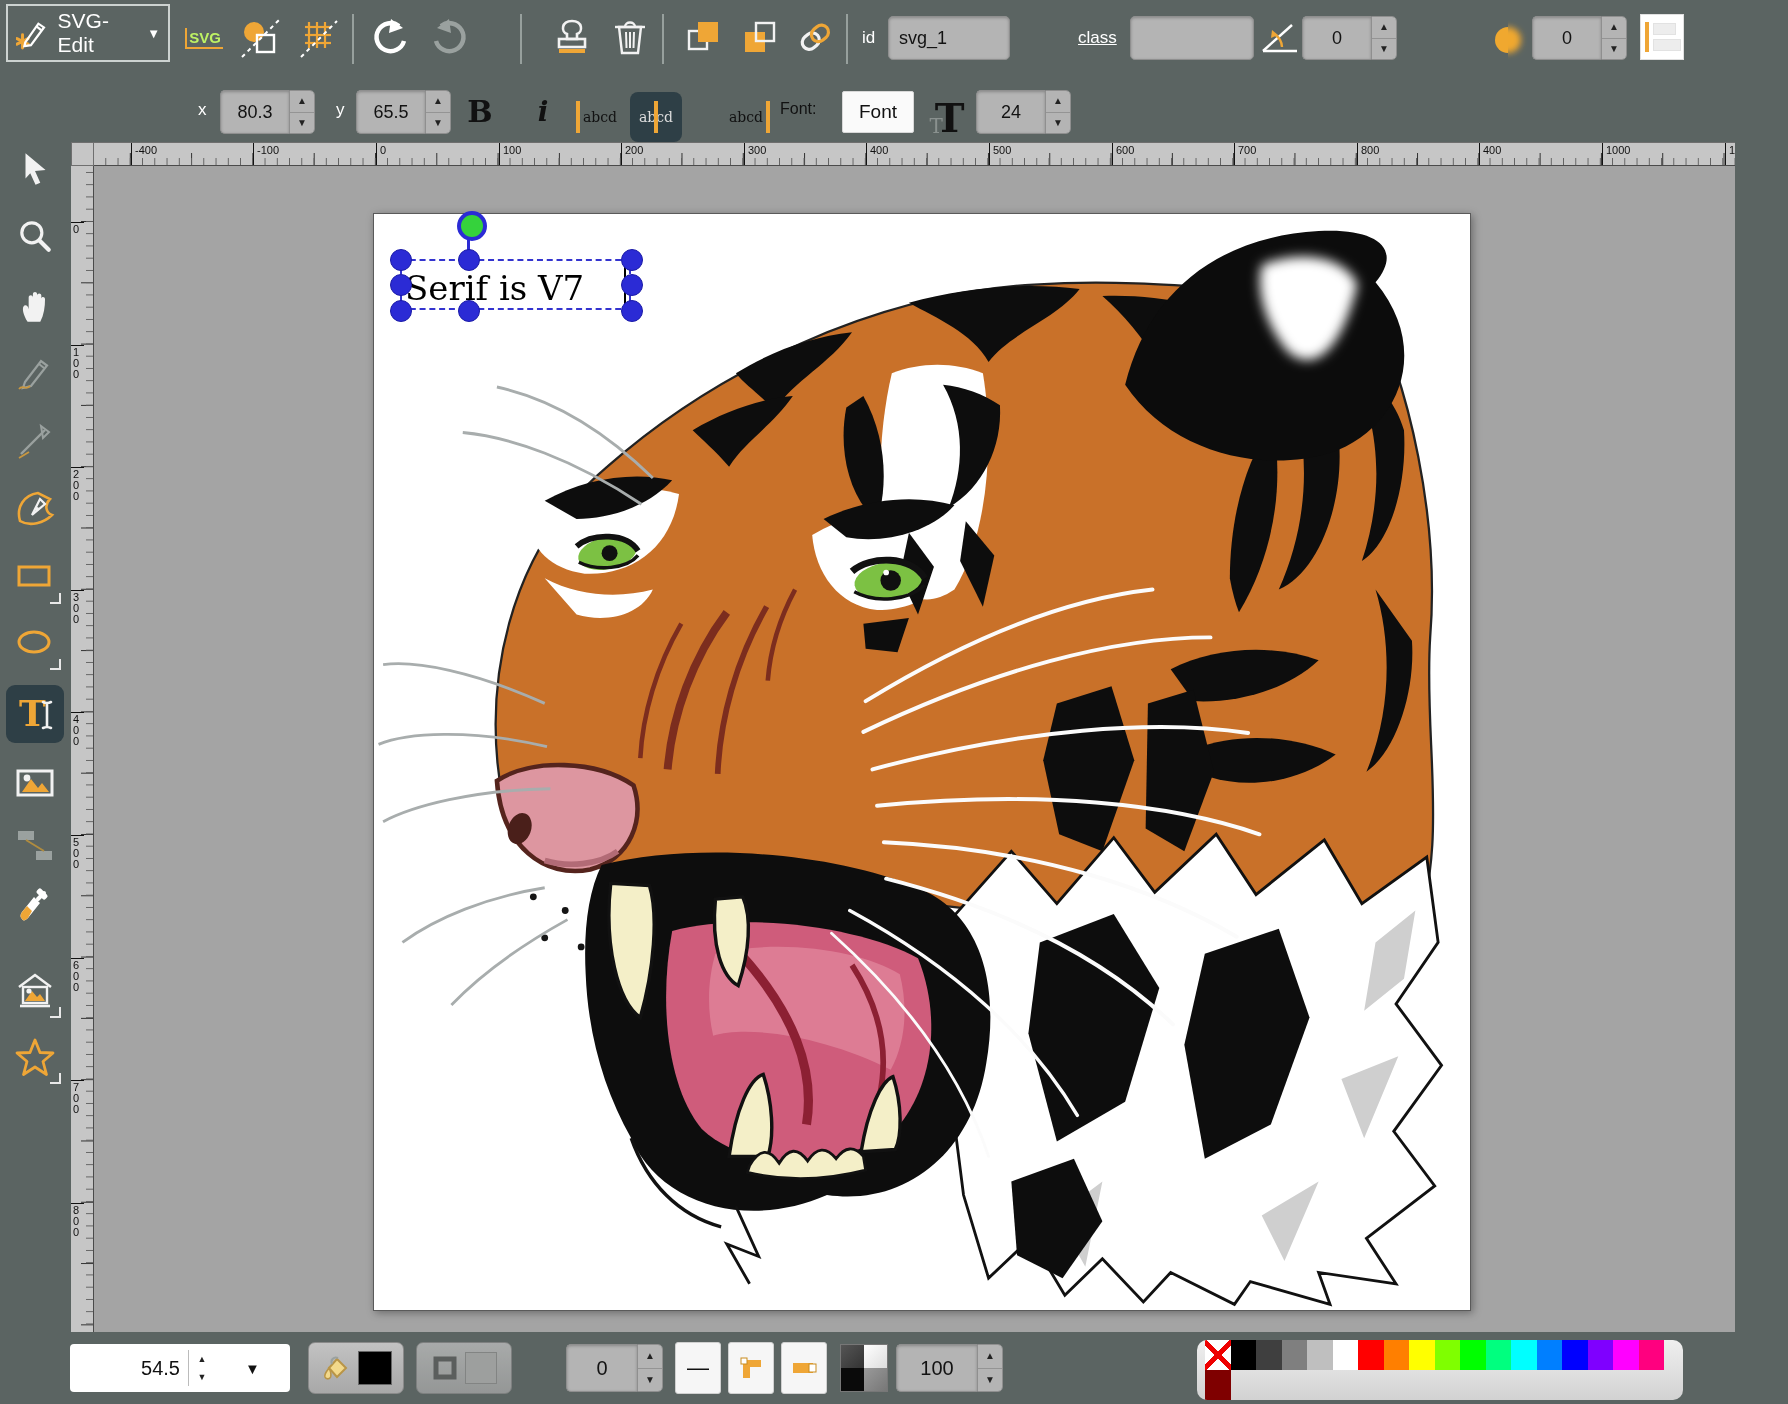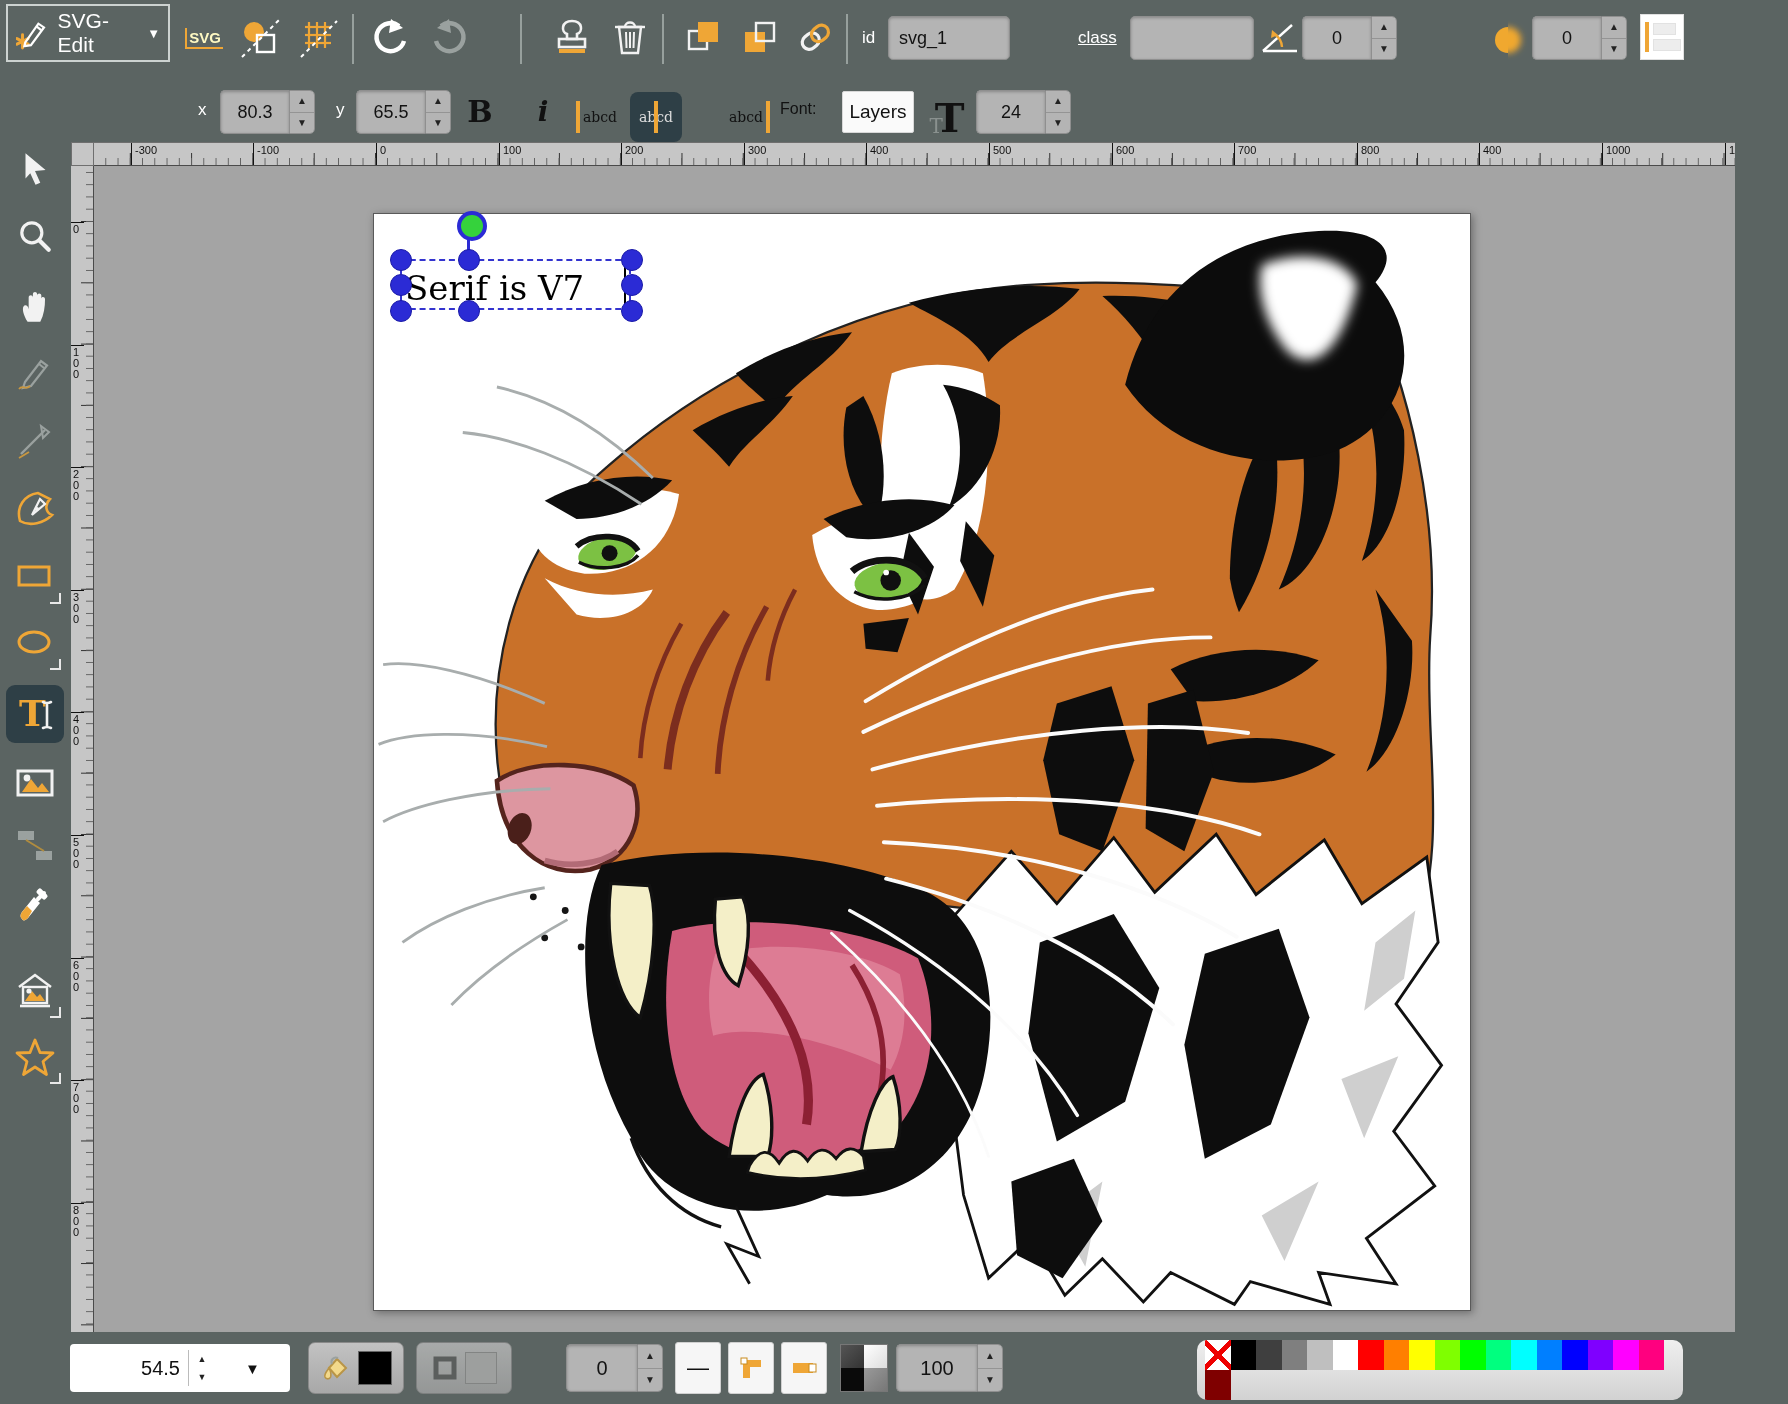--- a/index.html
+++ b/index.html
@@ -113,21 +113,21 @@
         <g stroke="#fff" stroke-width="2.4" fill="none">
           <path d="M10,28 L24,8 L30,12 L16,31 L9,32 Z"></path>
             <line x1="22" y1="11" x2="27" y2="15"></line>
         </g>
       </svg>
       <span class="logo-label">SVG-Edit</span>
       <span class="dd-arrow">▼</span>
     </div>
 
     <div class="tbtn" style="left:182px;">
-      <span style="color:#fef9c3;font-weight:bold;font-size:15px;border-bottom:2px solid #efa636;border-left:2px solid #efa636;padding:1px 2px;">SVG</span>
+      <span style="color:#bef264;font-weight:bold;font-size:15px;border-bottom:2px solid #efa636;border-left:2px solid #efa636;padding:1px 2px;">SVG</span>
     </div>
     <div class="tbtn" style="left:238px;">
       <svg width="42" height="42" viewBox="0 0 42 42">
         <circle cx="15" cy="15" r="10" fill="#efa636"></circle>
         <rect x="18" y="18" width="17" height="17" fill="none" stroke="#fff" stroke-width="2.4"></rect>
         <line x1="3" y1="40" x2="40" y2="3" stroke="#fff" stroke-width="2" stroke-dasharray="4 4"></line>
       </svg>
     </div>
     <div class="tbtn" style="left:296px;">
       <svg width="42" height="42" viewBox="0 0 42 42">
@@ -291,21 +291,21 @@
     </div>
     <div class="anchor-btn sel" style="left:630px;">
       <span class="anchor-inner"><span class="abar" style="left:50%;margin-left:-2px;"></span><span>abcd</span></span>
     </div>
     <div class="anchor-btn" style="left:720px;">
       <span class="anchor-inner"><span class="abar" style="right:-3px;"></span><span>abcd</span></span>
     </div>
 
     <span class="dlbl" style="position:absolute;left:780px;top:20px;font-size:16px;">Font:</span>
     <div class="white-btn" style="left:842px;width:70px;height:40px;top:11px;">
-      <span>Layers</span>
+      <span>Font</span>
     </div>
 
     <div style="position:absolute;left:924px;top:4px;width:46px;height:54px;display:flex;align-items:flex-end;justify-content:center;">
       <span class="serif" style="font-size:20px;color:#8a918f;margin-right:-8px;">T</span>
       <span class="serif" style="font-size:40px;font-weight:bold;color:#111;line-height:40px;">T</span>
     </div>
     <div class="num-group" style="left:976px;top:10px;">
       <input value="24" style="">
       <div class="spin">
           <span>▲</span>
@@ -409,21 +409,21 @@
     <div class="tool" style="top:894px;">
       <svg width="44" height="44" viewBox="0 0 44 44">
         <polygon points="22,4 27,16.5 40,17 30,25.5 33.5,38.5 22,31 10.5,38.5 14,25.5 4,17 17,16.5" fill="none" stroke="#efa636" stroke-width="2.8" stroke-linejoin="round"></polygon>
       </svg>
       <div class="corner-mark"></div>
     </div>
   </div>
 
   <div class="corner-box"></div>
   <div class="ruler-top" id="rulerTop">
-      <div class="rl" style="left: 37px;">-300</div>
+      <div class="rl" style="left: 37px;">-400</div>
       <div class="rl" style="left: 159px;">-100</div>
       <div class="rl" style="left: 282px;">0</div>
       <div class="rl" style="left: 405px;">100</div>
       <div class="rl" style="left: 527px;">200</div>
       <div class="rl" style="left: 650px;">300</div>
       <div class="rl" style="left: 772px;">400</div>
       <div class="rl" style="left: 895px;">500</div>
       <div class="rl" style="left: 1018px;">600</div>
       <div class="rl" style="left: 1140px;">700</div>
       <div class="rl" style="left: 1263px;">800</div>

